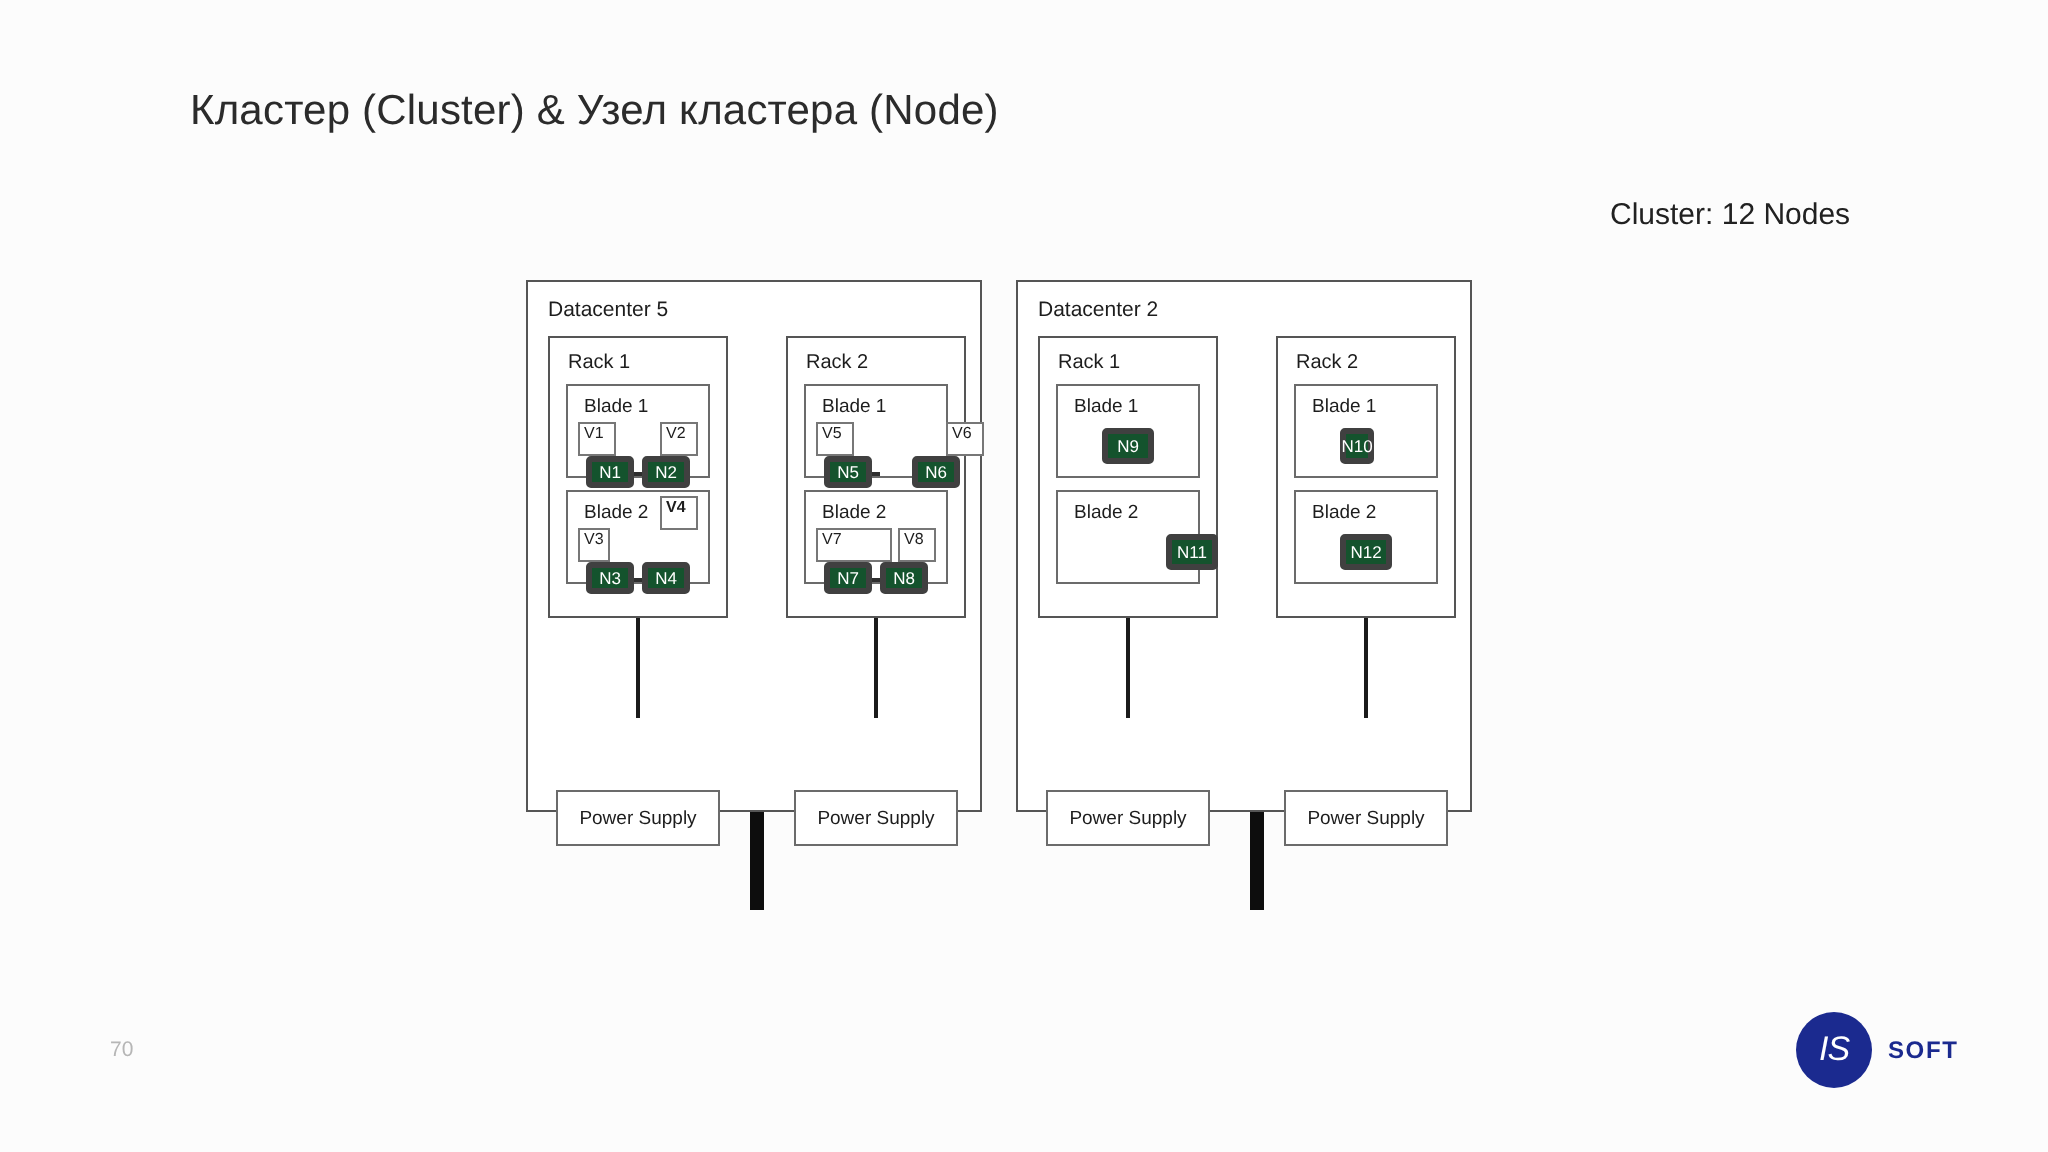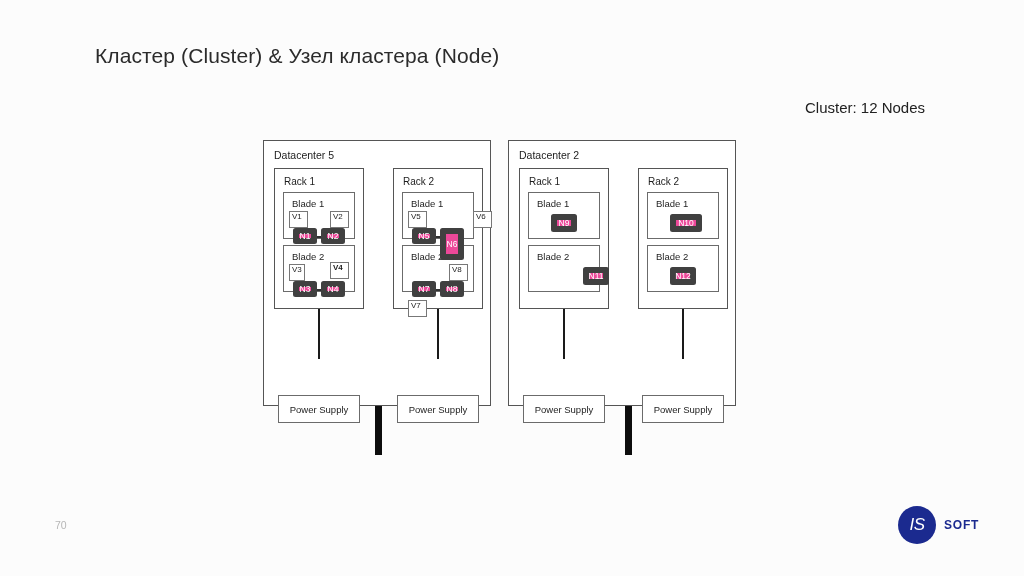--- a/index.html
+++ b/index.html
@@ -96,22 +96,22 @@
     box-sizing: border-box;
     font-size: 8px;
     color: #1d1d1d;
     padding-left: 2px;
     padding-top: 1px;
     line-height: 1.1;
   }
 
   .node-badge {
     position: absolute;
-    background: #ec4899;
-    border: 6px solid #404040;
+    background: #14532d;
+    border: 3px solid #404040;
     border-radius: 2.5px;
     box-sizing: border-box;
     color: #ffffff;
     font-size: 8.5px;
     display: flex;
     align-items: center;
     justify-content: center;
     z-index: 5;
   }
 
@@ -224,41 +224,41 @@
       </div>
       <div class="vm-box" style="left: 289px; top: 211px; width: 19px; height: 17px;">V1</div>
       <div class="vm-box" style="left: 330px; top: 211px; width: 19px; height: 17px;">V2</div>
       <div class="node-link" style="left: 317px; top: 236px; width: 4px;"></div>
       <div class="node-badge" style="left: 293px; top: 228px; width: 24px; height: 16px;">N1</div>
       <div class="node-badge" style="left: 321px; top: 228px; width: 24px; height: 16px;">N2</div>
       <div class="blade-box" style="left: 283px; top: 245px; width: 72px; height: 47px;">
         <div class="blade-label">Blade 2</div>
       </div>
       <div class="vm-box" style="left: 289px; top: 264px; width: 16px; height: 17px;">V3</div>
-      <div class="vm-box" style="left: 330px; top: 262px; width: 19px; height: 17px; font-weight: bold;">V4</div>
+      <div class="vm-box" style="left: 330px; top: 248px; width: 19px; height: 17px; font-weight: bold;">V4</div>
       <div class="node-link" style="left: 317px; top: 289px; width: 4px;"></div>
       <div class="node-badge" style="left: 293px; top: 281px; width: 24px; height: 16px;">N3</div>
       <div class="node-badge" style="left: 321px; top: 281px; width: 24px; height: 16px;">N4</div>
       <div class="power-line" style="left: 318.1px; top: 309px; height: 50px;"></div>
       <div class="power-box" style="left: 278px; top: 359px; width: 82px; height: 28px;">Power Supply</div>
       <div class="rack-box" style="left: 393px; top: 168px; width: 90px; height: 141px;">
         <div class="rack-label">Rack 2</div>
       </div>
       <div class="blade-box" style="left: 402px; top: 192px; width: 72px; height: 47px;">
         <div class="blade-label">Blade 1</div>
       </div>
       <div class="vm-box" style="left: 408px; top: 211px; width: 19px; height: 17px;">V5</div>
       <div class="vm-box" style="left: 473px; top: 211px; width: 19px; height: 17px;">V6</div>
       <div class="node-link" style="left: 436px; top: 236px; width: 4px;"></div>
       <div class="node-badge" style="left: 412px; top: 228px; width: 24px; height: 16px;">N5</div>
-      <div class="node-badge" style="left: 440px; top: 228px; width: 24px; height: 32px;">N6</div>
+      <div class="node-badge" style="left: 456px; top: 228px; width: 24px; height: 16px;">N6</div>
       <div class="blade-box" style="left: 402px; top: 245px; width: 72px; height: 47px;">
         <div class="blade-label">Blade 2</div>
       </div>
-      <div class="vm-box" style="left: 408px; top: 264px; width: 19px; height: 17px; margin-top: 36px;">V7</div>
+      <div class="vm-box" style="left: 408px; top: 264px; width: 38px; height: 17px;">V7</div>
       <div class="vm-box" style="left: 449px; top: 264px; width: 19px; height: 17px;">V8</div>
       <div class="node-link" style="left: 436px; top: 289px; width: 4px;"></div>
       <div class="node-badge" style="left: 412px; top: 281px; width: 24px; height: 16px;">N7</div>
       <div class="node-badge" style="left: 440px; top: 281px; width: 24px; height: 16px;">N8</div>
       <div class="power-line" style="left: 437.1px; top: 309px; height: 50px;"></div>
       <div class="power-box" style="left: 397px; top: 359px; width: 82px; height: 28px;">Power Supply</div>
       <div class="trunk" style="left: 375px; top: 406px; height: 49px;"></div>
       <div class="dc-box" style="left: 508px; top: 140px; width: 228px; height: 266px;">
         <div class="dc-label">Datacenter 2</div>
       </div>
@@ -274,21 +274,21 @@
       </div>
       <div class="node-badge" style="left: 583px; top: 266.5px; width: 26px; height: 18px;">N11</div>
       <div class="power-line" style="left: 563.1px; top: 309px; height: 50px;"></div>
       <div class="power-box" style="left: 523px; top: 359px; width: 82px; height: 28px;">Power Supply</div>
       <div class="rack-box" style="left: 638px; top: 168px; width: 90px; height: 141px;">
         <div class="rack-label">Rack 2</div>
       </div>
       <div class="blade-box" style="left: 647px; top: 192px; width: 72px; height: 47px;">
         <div class="blade-label">Blade 1</div>
       </div>
-      <div class="node-badge" style="left: 670px; top: 213.5px; width: 32px; height: 18px; text-align: right;">N10</div>
+      <div class="node-badge" style="left: 670px; top: 213.5px; width: 17px; height: 18px; text-align: right;">N10</div>
       <div class="blade-box" style="left: 647px; top: 245px; width: 72px; height: 47px;">
         <div class="blade-label">Blade 2</div>
       </div>
       <div class="node-badge" style="left: 670px; top: 266.5px; width: 26px; height: 18px;">N12</div>
       <div class="power-line" style="left: 682.1px; top: 309px; height: 50px;"></div>
       <div class="power-box" style="left: 642px; top: 359px; width: 82px; height: 28px;">Power Supply</div>
       <div class="trunk" style="left: 625px; top: 406px; height: 49px;"></div>
     </div>
 
 

